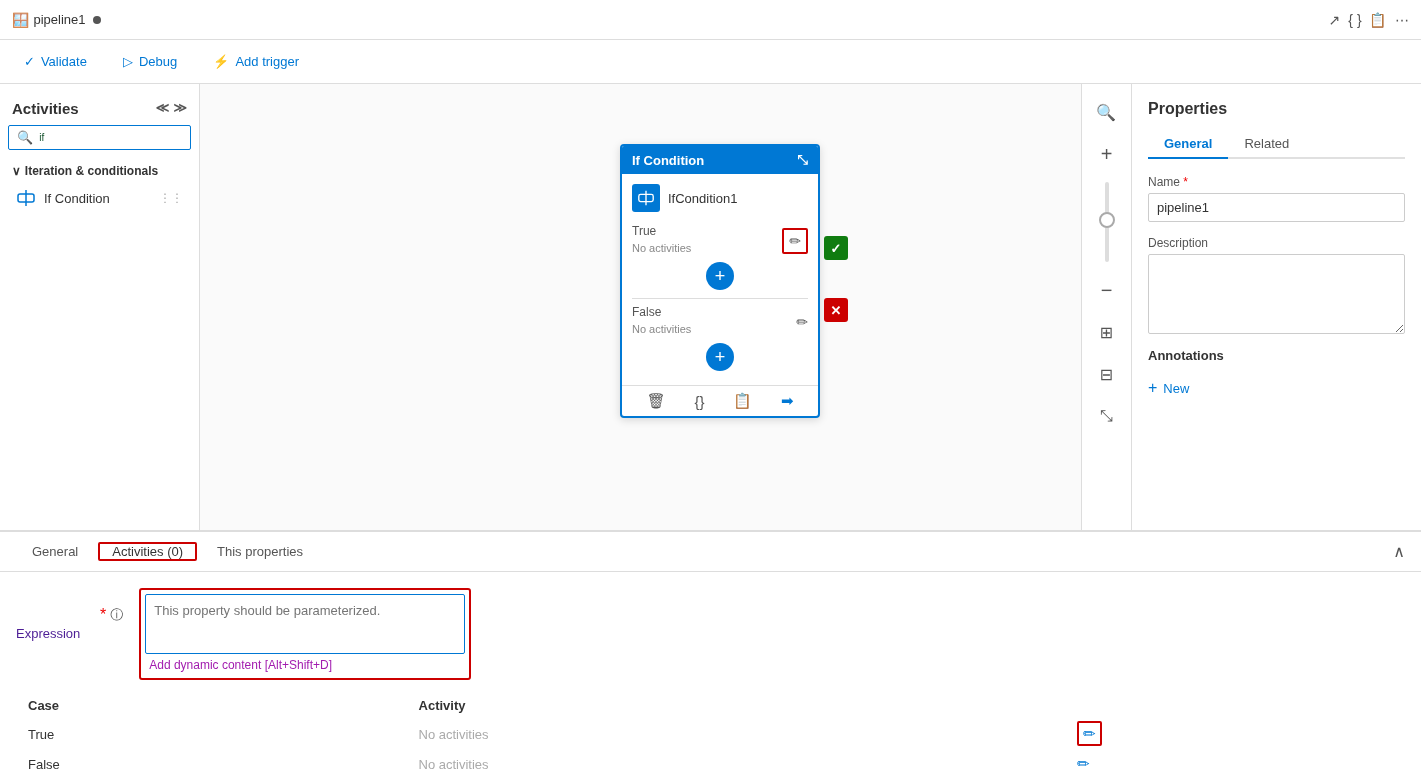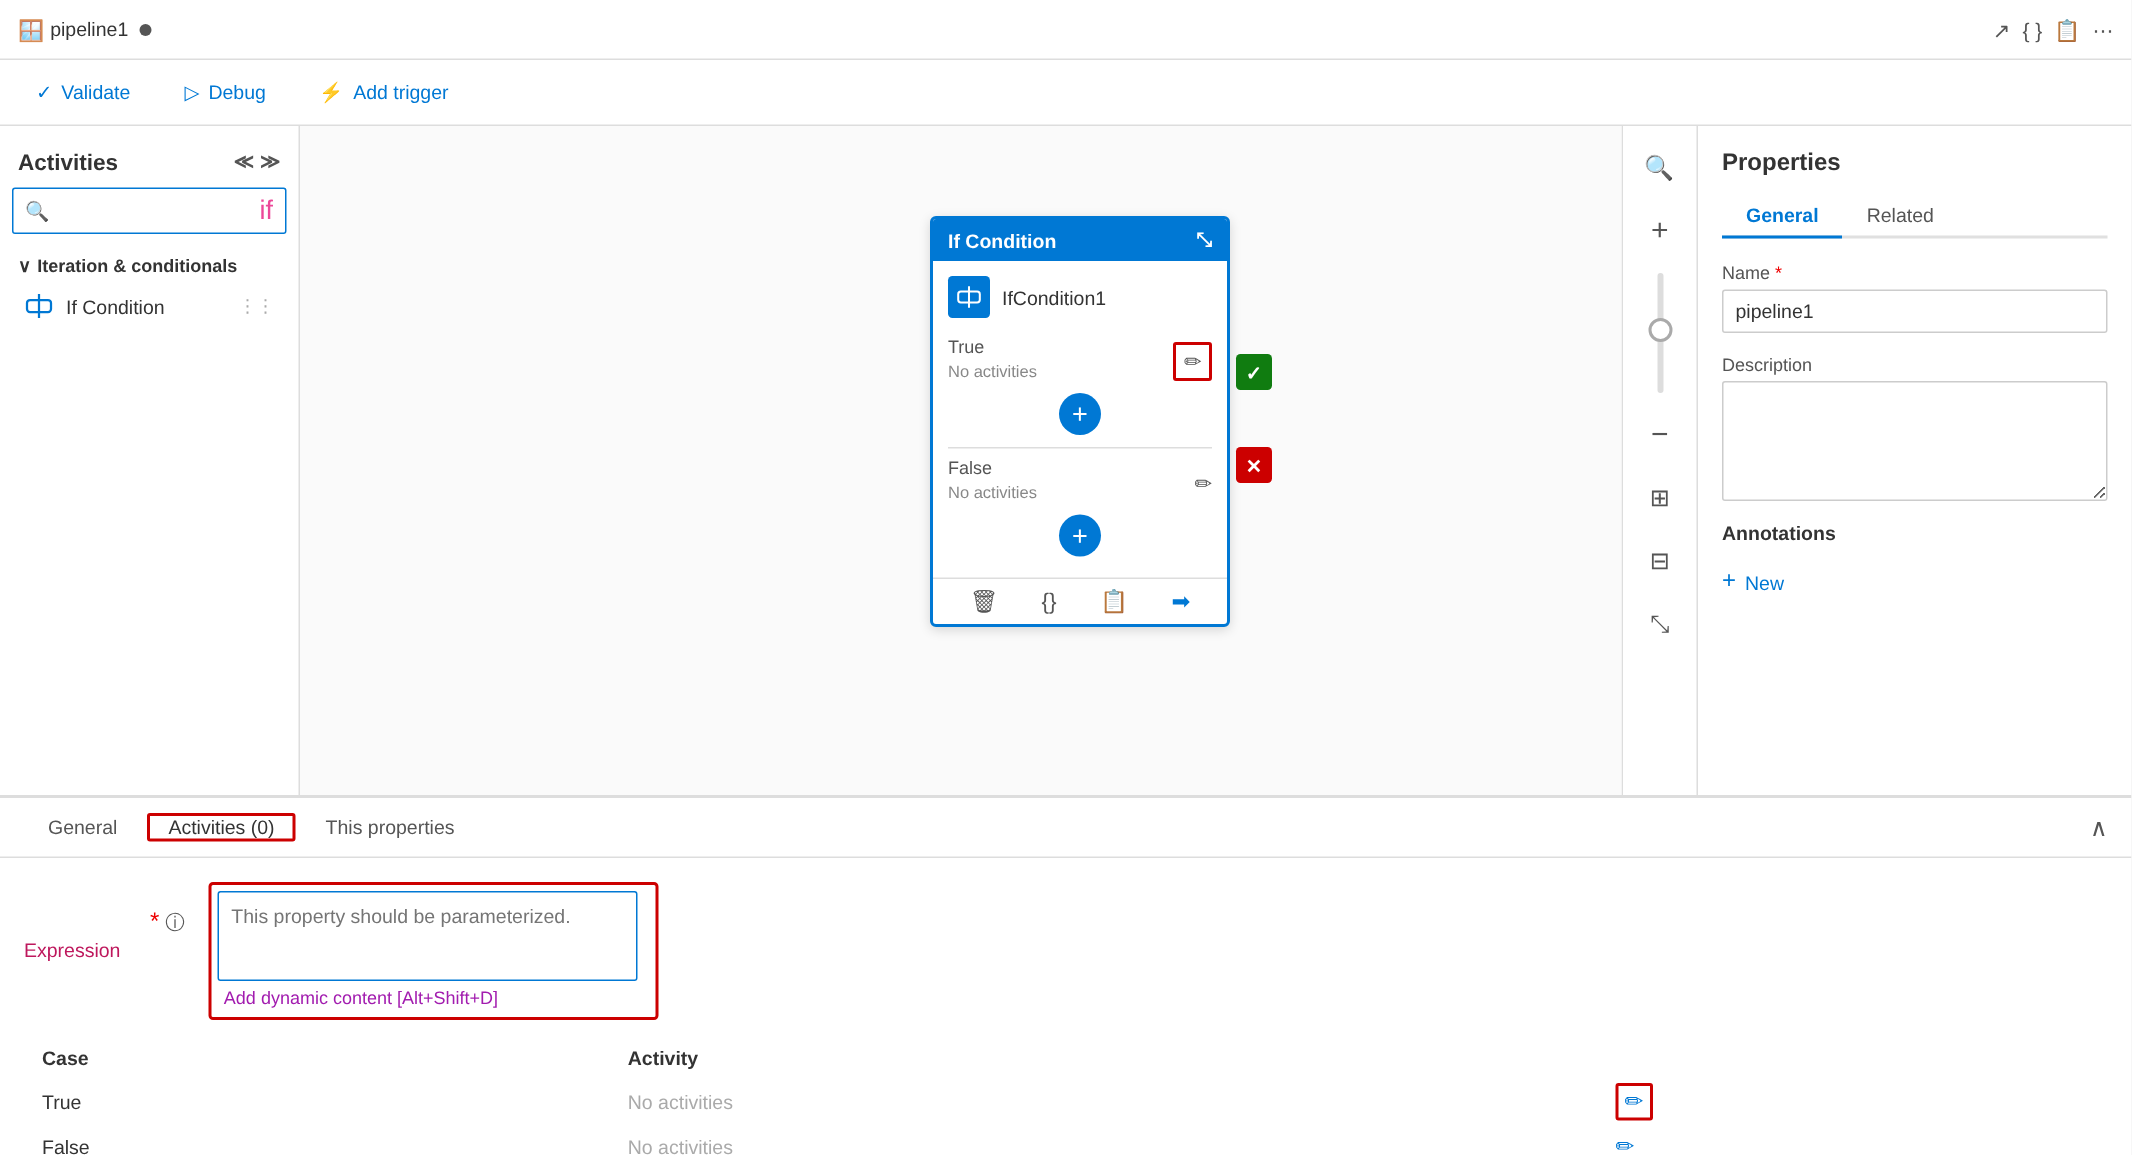--- a/index.html
+++ b/index.html
@@ -53,21 +53,21 @@
       padding: 8px 4px 8px 4px;
       display: flex; gap: 8px;
     }
     .sidebar-collapse-icons { margin-left: auto; display: flex; gap: 4px; color: #555; font-size: 13px; cursor: pointer; }
     .search-box {
       display: flex; align-items: center;
       border: 1px solid #0078d4; border-radius: 2px;
       padding: 4px 8px; margin-bottom: 10px; background: #fff;
     }
     .search-icon { color: #555; font-size: 13px; margin-right: 6px; }
-    .search-input { border: none; outline: none; font-size: 18px; color: #ec4899; width: 100%; text-align: right; }
+    .search-input { border: none; outline: none; font-size: 10px; color: #14532d; width: 100%; }
     .sidebar-section-title {
       font-size: 12px; color: #333; font-weight: 600;
       padding: 4px 4px; display: flex; align-items: center; gap: 4px; cursor: pointer;
     }
     .sidebar-item {
       display: flex; align-items: center; gap: 8px;
       padding: 6px 8px; cursor: pointer; border-radius: 3px;
       font-size: 13px; color: #333;
     }
     .sidebar-item-icon { width: 20px; height: 20px; display: flex; align-items: center; justify-content: center; }
@@ -229,37 +229,37 @@
       display: flex; align-items: center; border-bottom: 1px solid #ddd;
       padding: 0 16px; height: 40px;
     }
     .bottom-tab {
       font-size: 13px; color: #555; padding: 8px 16px;
       cursor: pointer; border-bottom: 2px solid transparent; margin-bottom: -1px;
     }
     .bottom-collapse { margin-left: auto; color: #555; font-size: 16px; cursor: pointer; }
     .bottom-content { padding: 16px; flex: 1; overflow-y: auto; }
     .bottom-row { display: flex; align-items: flex-start; gap: 16px; margin-bottom: 12px; }
-    .bottom-label { font-size: 13px; color: #be185d; min-width: 80px; margin-top: 38px; }
+    .bottom-label { font-size: 13px; color: #4c1d95; min-width: 80px; margin-top: 38px; }
     .expression-box {
       border: 2px solid #c00;
       border-radius: 3px;
       padding: 4px;
       display: flex;
       flex-direction: column;
       min-width: 300px;
     }
     .expression-textarea {
       border: 1px solid #0078d4;
       border-radius: 2px;
       padding: 8px;
       font-size: 13px;
       color: #aaa;
       min-height: 60px;
-      width: 280px;
+      width: 320px;
       resize: none;
       outline: none;
     }
     .expression-link {
       color: #a21caf; font-size: 12px; cursor: pointer;
       padding: 4px 0 2px 4px;
     }
     .bottom-table { width: 100%; border-collapse: collapse; margin-top: 8px; }
     .bottom-table th { font-size: 13px; font-weight: 600; color: #333; text-align: left; padding: 6px 12px; }
     .bottom-table td { font-size: 13px; color: #333; padding: 6px 12px; }

